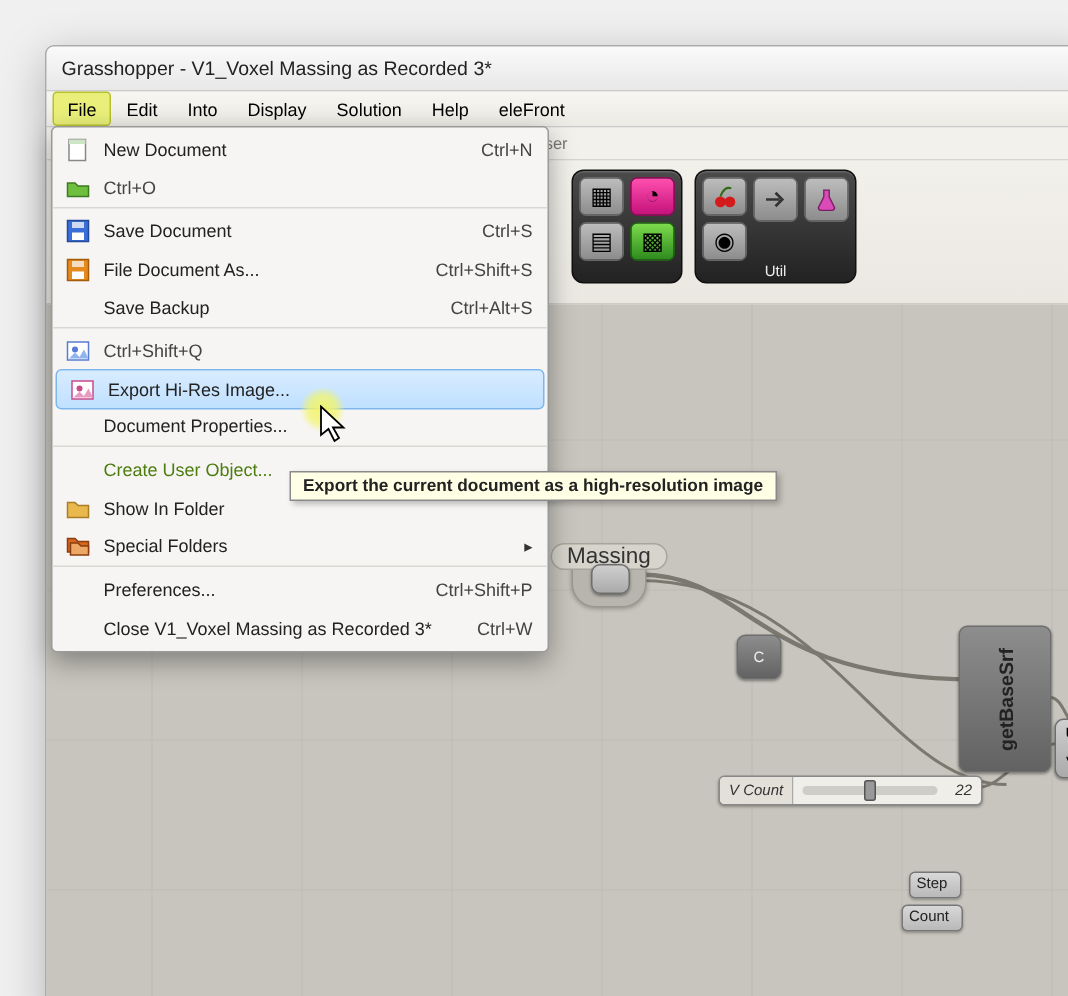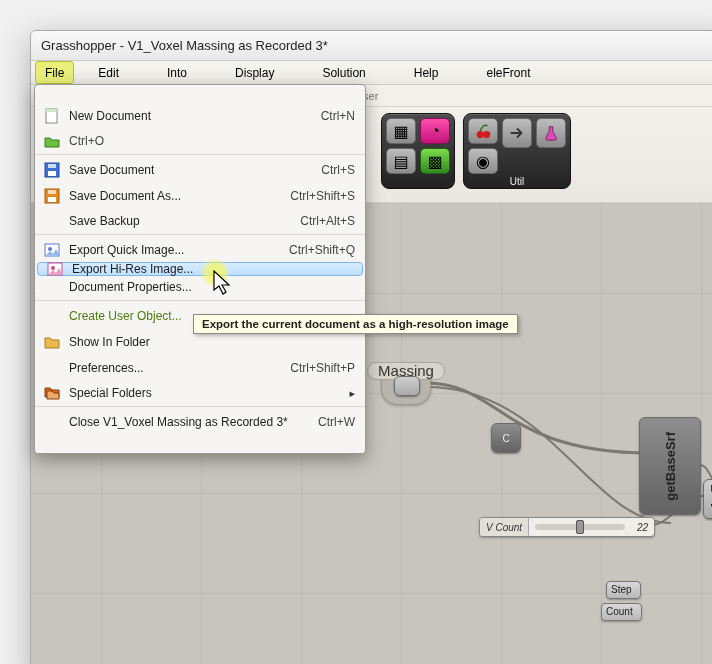--- a/index.html
+++ b/index.html
@@ -1,48 +1,48 @@
 <!DOCTYPE html>
 <html><head>
 <meta charset="utf-8">
 <style>
   * { box-sizing: border-box; font-family: "Segoe UI", Tahoma, sans-serif; }
   body { margin:0; background:#f0f0f0; width:712px; height:664px; overflow:hidden; position:relative; }
   .window { position:absolute; left:30px; top:30px; width:700px; height:650px; background:#e8e6e2; border:1px solid #aaa; border-radius:6px; box-shadow:0 8px 30px rgba(0,0,0,.25); overflow:hidden; }
   .titlebar { height:30px; line-height:30px; padding:0 10px; font-size:13px; color:#222; background:linear-gradient(#fafafa,#e8e8e8); border-bottom:1px solid #ccc; }
   .menubar { height:24px; display:flex; align-items:stretch; padding:0 4px; font-size:12px; background:linear-gradient(#f7f6f2,#eceae4); border-bottom:1px solid #ccc; }
-  .menubar .m { padding:0 24px; line-height:24px; cursor:default; }
+  .menubar .m { padding:0 10px; line-height:24px; cursor:default; }
   .menubar .m.active { background:#e9ef78; border:1px solid #b7c12f; border-radius:3px; line-height:22px; padding:0 9px; }
   .tabbar { height:22px; display:flex; gap:18px; align-items:center; padding:0 340px 0 12px; font-size:11px; color:#777; background:#f3f1ec; border-bottom:1px solid #d6d4cd; justify-content:flex-start; }
   .tabbar span { white-space:nowrap; }
   .ribbon { height:96px; background:linear-gradient(#f2f0ea,#eae8e1); border-bottom:1px solid #cfcdc5; padding:6px 8px 0 350px; display:flex; gap:8px; }
   .ribgroup { background:linear-gradient(#4b4b4b,#222); border:1px solid #111; border-radius:8px; padding:4px 4px 14px 4px; display:flex; gap:4px; position:relative; box-shadow:inset 0 1px 0 rgba(255,255,255,.15); height:76px;}
   .ribgroup::after { content:attr(data-label); position:absolute; bottom:1px; left:0; right:0; text-align:center; font-size:10px; color:#eee; }
   .rbtn { width:30px; height:30px; border-radius:5px; display:inline-flex; align-items:center; justify-content:center; }
   .rbtn.grey { background:linear-gradient(#bdbdbd,#8c8c8c); border:1px solid #666; }
   .rbtn.green { background:linear-gradient(#7ddc4d,#2e8a1d); border:1px solid #216015; }
   .rbtn.pink { background:linear-gradient(#ff4fae,#c4127b); border:1px solid #8a0d57; }
   .rbtn svg { width:18px; height:18px; }
   .rcol { display:flex; flex-direction:column; gap:4px; }
   .canvas { position:absolute; left:0; right:0; top:172px; bottom:0;
     background-color:#c7c5bd;
     background-image:
       linear-gradient(#bdbbb2 1px, transparent 1px),
       linear-gradient(90deg,#bdbbb2 1px, transparent 1px);
     background-size:100px 100px; background-position:-30px -10px;
   }
   
-  .dropdown { position:absolute; left:34px; top:84px; width:332px; background:#f6f5f3; border:1px solid #9a9a9a; border-radius:4px; box-shadow:0 6px 18px rgba(0,0,0,.35); padding:18px 0; }
+  .dropdown { position:absolute; left:34px; top:84px; width:332px; background:#f6f5f3; border:1px solid #9a9a9a; border-radius:4px; box-shadow:0 6px 18px rgba(0,0,0,.35); padding:2px 0; }
   .dd-item { display:flex; align-items:center; height:26px; font-size:12px; color:#222; padding-right:10px; position:relative; }
   .dd-item.sep-after { border-bottom:1px solid #d9d7d1; margin-bottom:2px; padding-bottom:1px; }
   .dd-item .iconcol { width:34px; display:flex; justify-content:center; align-items:center; }
   .dd-item .lbl { flex:1; }
   .dd-item .sc { color:#444; font-size:12px; }
   .dd-item.disabled { color:#4d7c0f; }
-  .dd-item.hover { background:linear-gradient(#d9ecff,#bfe0ff); border:1px solid #7eb6ee; border-radius:4px; margin:-1px 2px; height:14px; }
+  .dd-item.hover { background:linear-gradient(#d9ecff,#bfe0ff); border:1px solid #7eb6ee; border-radius:4px; margin:-1px 2px; height:27px; }
   .dd-item .sub::after{ content:"▸"; font-size:11px; color:#333; margin-left:6px;}
   .tooltip { position:absolute; left:193px; top:314px; background:#ffffe5; border:1px solid #8a8a8a; padding:3px 8px; font-size:11.5px; color:#222; box-shadow:2px 2px 4px rgba(0,0,0,.25); white-space:nowrap; z-index:60;font-weight:bold;}
   .cursor { position:absolute; left:213px; top:270px; z-index:70; pointer-events:none; }
   .highlight { position:absolute; left:200px; top:258px; width:30px; height:30px; border-radius:50%; background:radial-gradient(circle,#f3f56a 0%,rgba(243,245,106,.7) 45%,rgba(243,245,106,0) 72%); z-index:55; pointer-events:none;}
   
   .mic{width:18px;height:18px}
   
   .grp{position:absolute; background:#b7b5ad; border:1px solid #9b998f; border-radius:16px; box-shadow:0 1px 3px rgba(0,0,0,.25);}
   .grp .glabel{position:absolute; top:-2px; left:50%; transform:translateX(-50%); background:#d6d4cb; border:1px solid #a8a69c; border-radius:9px; font-size:15px; padding:0 10px; height:18px; line-height:16px; color:#333;}
   .node{position:absolute; background:linear-gradient(#cfcfcf,#aaa); border:1px solid #6d6d6d; border-radius:6px; box-shadow:0 1px 2px rgba(0,0,0,.4);}
@@ -197,37 +197,36 @@
       <span class="sc">Ctrl+S</span>
     </div>
     <div class="dd-item">
       <span class="iconcol">
         <svg class="mic" viewBox="0 0 18 18">
           <rect x="2" y="2" width="14" height="14" fill="#e58a1f" stroke="#a35c0e"></rect>
           <rect x="5" y="10" width="8" height="5" fill="#fff"></rect>
           <rect x="5" y="3" width="8" height="4" fill="#f6dcc0"></rect>
         </svg>
       </span>
-      <span class="lbl">Save Document As...</span>
+      <span class="lbl">File Document As...</span>
       <span class="sc">Ctrl+Shift+S</span>
     </div>
     <div class="dd-item sep-after">
       <span class="iconcol"></span>
       <span class="lbl">Save Backup</span>
       <span class="sc">Ctrl+Alt+S</span>
     </div>
     <div class="dd-item">
       <span class="iconcol">
         <svg class="mic" viewBox="0 0 18 18">
           <rect x="2" y="3" width="14" height="12" fill="#fff" stroke="#5a7bd4"></rect>
           <circle cx="7" cy="8" r="2" fill="#5a7bd4"></circle>
           <path d="M3 14l4-4 3 3 3-5 3 6z" fill="#8fb5ef"></path>
         </svg>
       </span>
-      <span class="lbl">Export Quick Image...</span>
       <span class="sc">Ctrl+Shift+Q</span>
     </div>
     <div class="dd-item hover">
       <span class="iconcol">
         <svg class="mic" viewBox="0 0 18 18">
           <rect x="2" y="3" width="14" height="12" fill="#fff" stroke="#c94b8a"></rect>
           <circle cx="7" cy="8" r="2" fill="#c94b8a"></circle>
           <path d="M3 14l4-4 3 3 3-5 3 6z" fill="#e79ac2"></path>
         </svg>
       </span>
@@ -246,34 +245,34 @@
     </div>
     <div class="dd-item">
       <span class="iconcol">
         <svg class="mic" viewBox="0 0 18 18">
           <path d="M2 5h5l2 2h7v8H2z" fill="#e9b94e" stroke="#a97e24"></path>
         </svg>
       </span>
       <span class="lbl">Show In Folder</span>
       <span class="sc"></span>
     </div>
+    <div class="dd-item sep-after">
+      <span class="iconcol">
+        <svg class="mic" viewBox="0 0 18 18">
+          <path d="M2 4h5l2 2h7v7H2z" fill="#d6671e" stroke="#8a3e0f"></path>
+          <path d="M4 7h5l2 2h5v6H4z" fill="#eda865" stroke="#8a3e0f"></path>
+        </svg>
+      </span>
+      <span class="lbl">Special Folders</span>
+      <span class="sc sub"></span>
+    </div>
     <div class="dd-item">
       <span class="iconcol"></span>
       <span class="lbl">Preferences...</span>
       <span class="sc">Ctrl+Shift+P</span>
-    </div>
-    <div class="dd-item sep-after">
-      <span class="iconcol">
-        <svg class="mic" viewBox="0 0 18 18">
-          <path d="M2 4h5l2 2h7v7H2z" fill="#d6671e" stroke="#8a3e0f"></path>
-          <path d="M4 7h5l2 2h5v6H4z" fill="#eda865" stroke="#8a3e0f"></path>
-        </svg>
-      </span>
-      <span class="lbl">Special Folders</span>
-      <span class="sc sub"></span>
     </div>
     <div class="dd-item">
       <span class="iconcol"></span>
       <span class="lbl">Close V1_Voxel Massing as Recorded 3*</span>
       <span class="sc">Ctrl+W</span>
     </div>
   </div>
 
 <div class="highlight"></div>
 <div class="tooltip">Export the current document as a high-resolution image</div>

